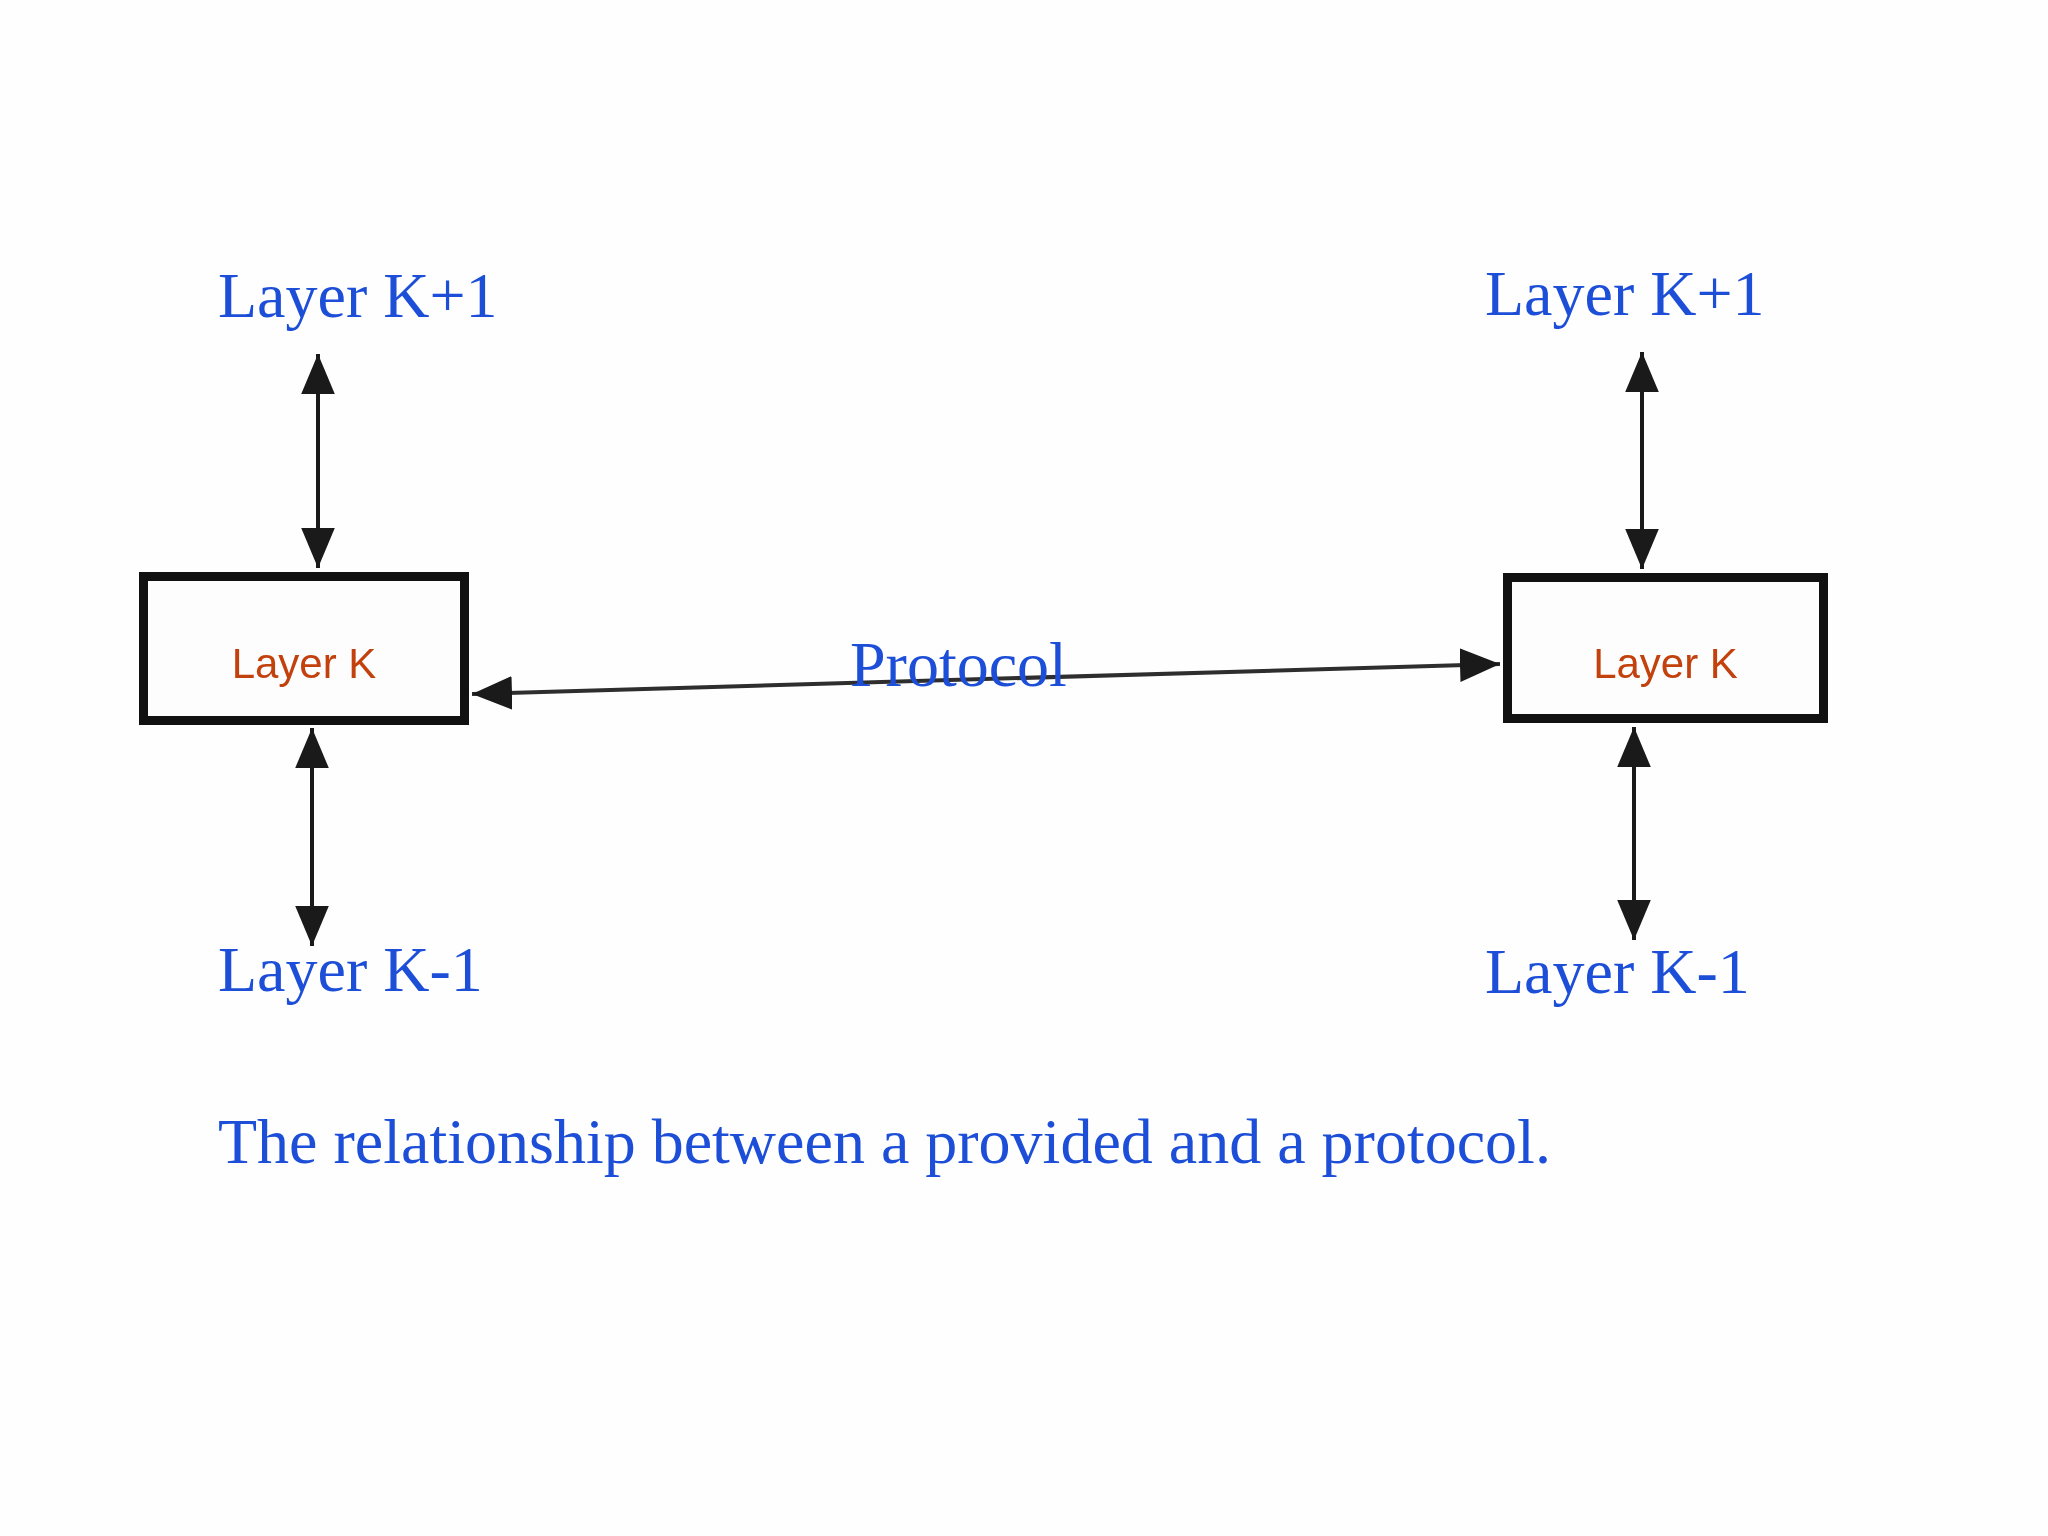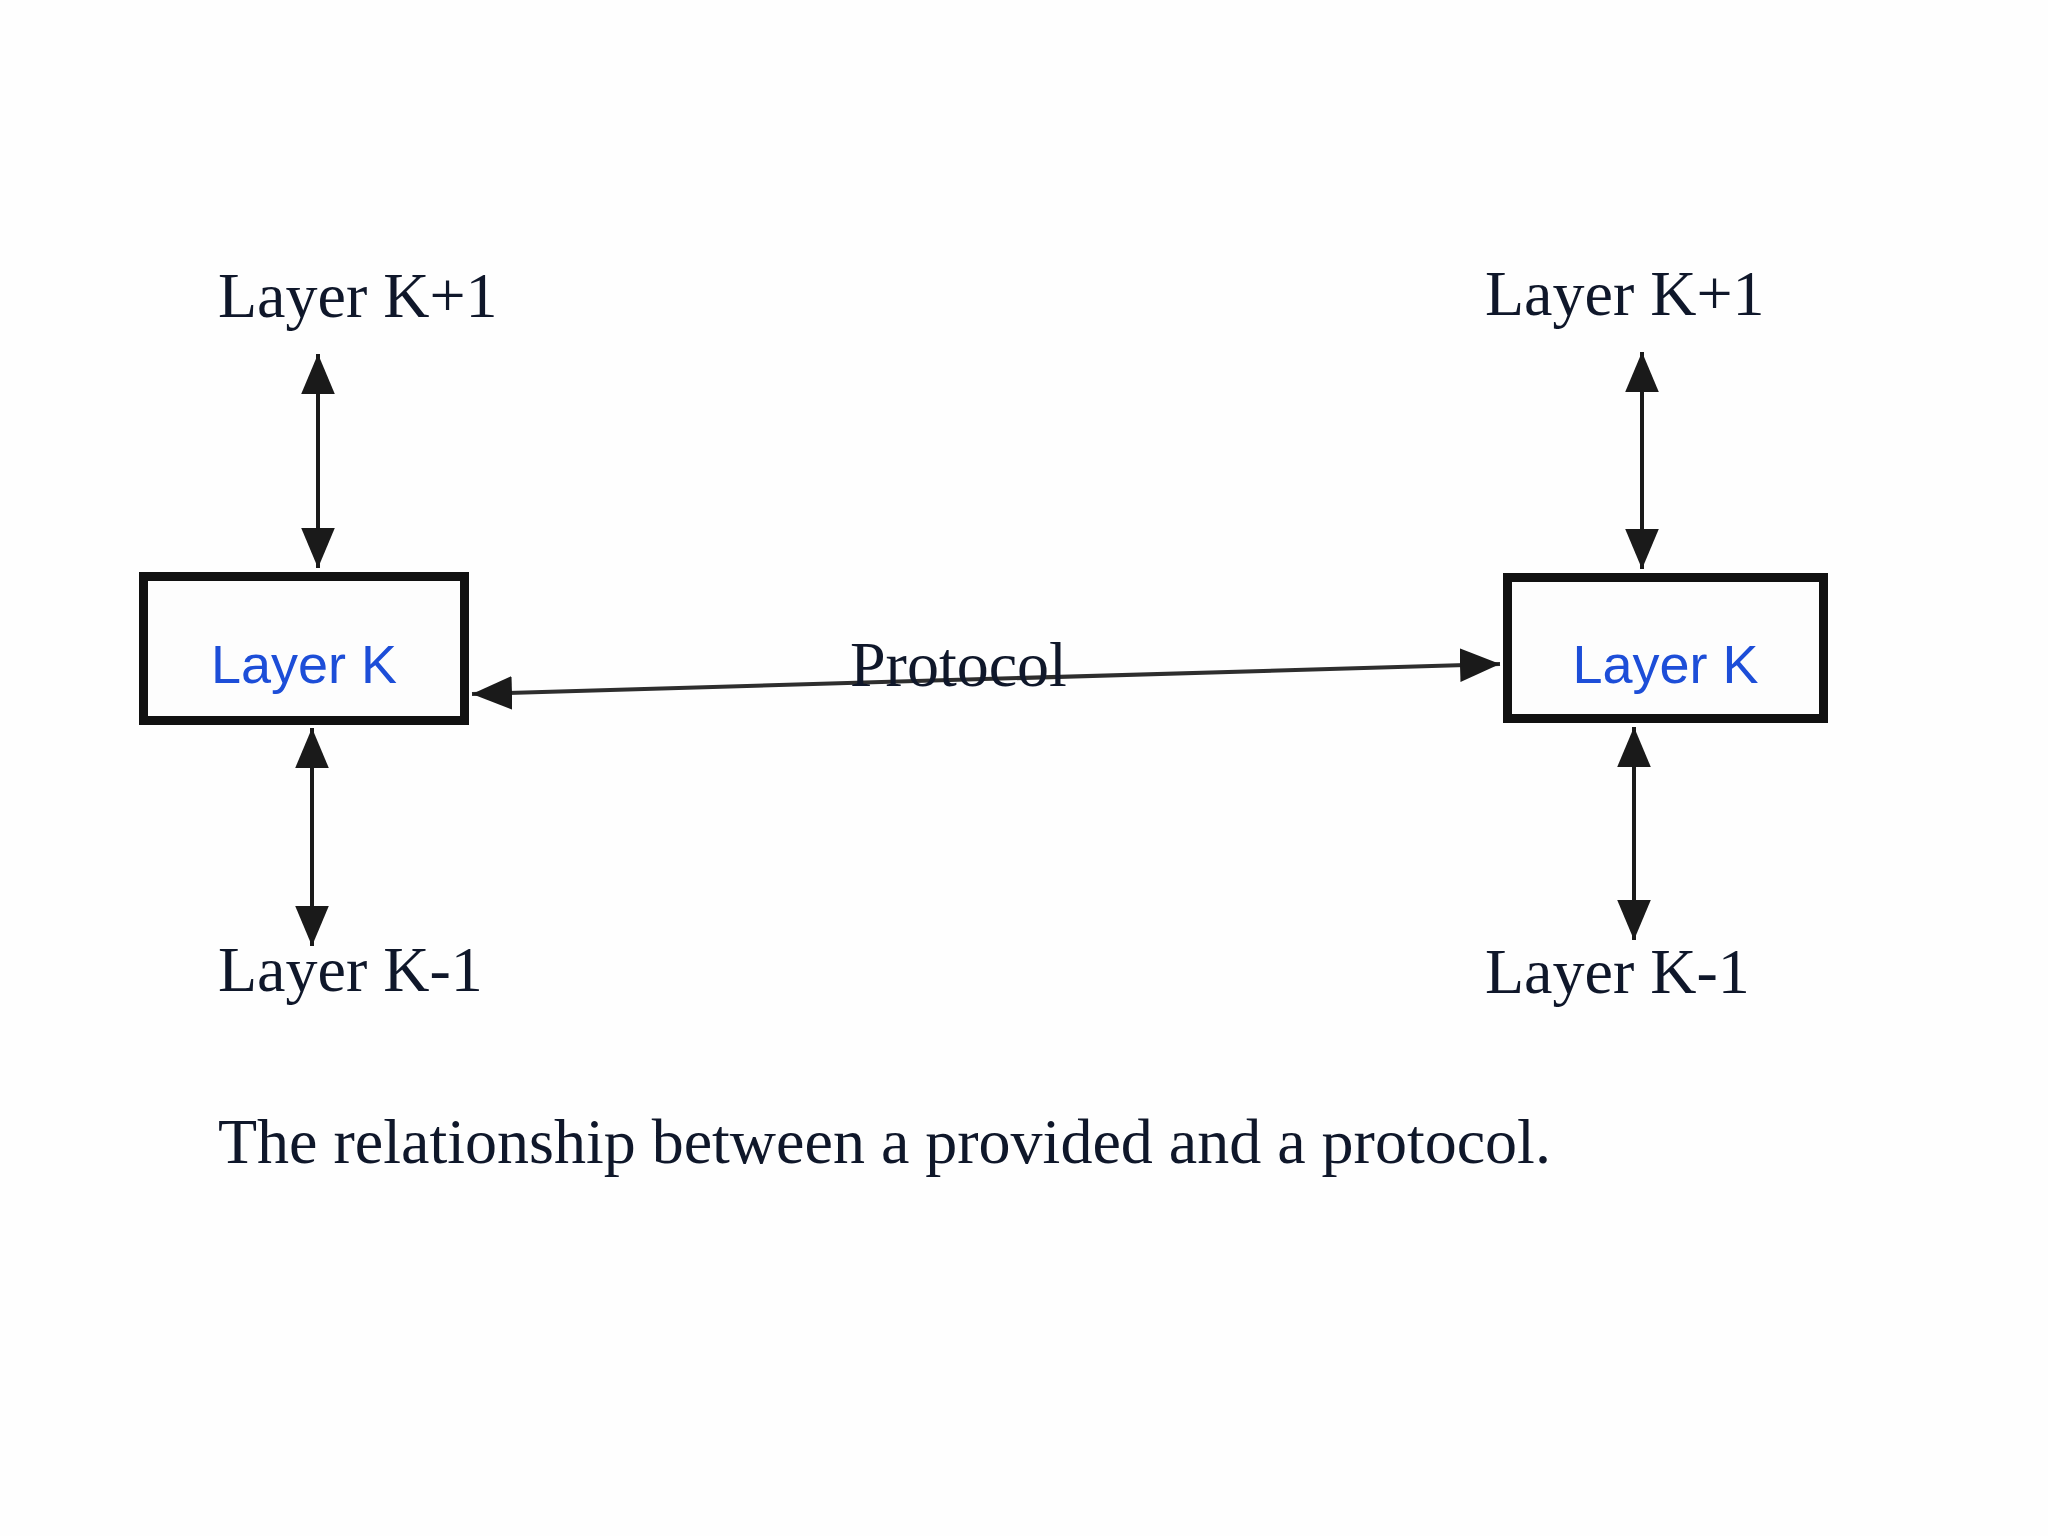--- a/index.html
+++ b/index.html
@@ -24,37 +24,37 @@
     left: 0;
     top: 0;
     width: 2048px;
     height: 1536px;
   }
   .label {
     position: absolute;
     font-family: "Liberation Serif", serif;
     font-size: 64px;
     line-height: 1;
-    color: #0f172a;
+    color: #1d4ed8;
     white-space: nowrap;
     letter-spacing: 0px;
   }
   .layer-box {
     position: absolute;
     box-sizing: border-box;
     border: 9px solid #111111;
     background: #fdfdfd;
     display: flex;
     align-items: center;
     justify-content: center;
   }
   .layer-box .box-label {
     font-family: "Liberation Sans", sans-serif;
-    font-size: 54px;
-    color: #1d4ed8;
+    font-size: 42px;
+    color: #c2410c;
     white-space: nowrap;
     margin-top: 31px;
   }
   .box-left {
     left: 139px;
     top: 572px;
     width: 330px;
     height: 153px;
   }
   .box-right {

